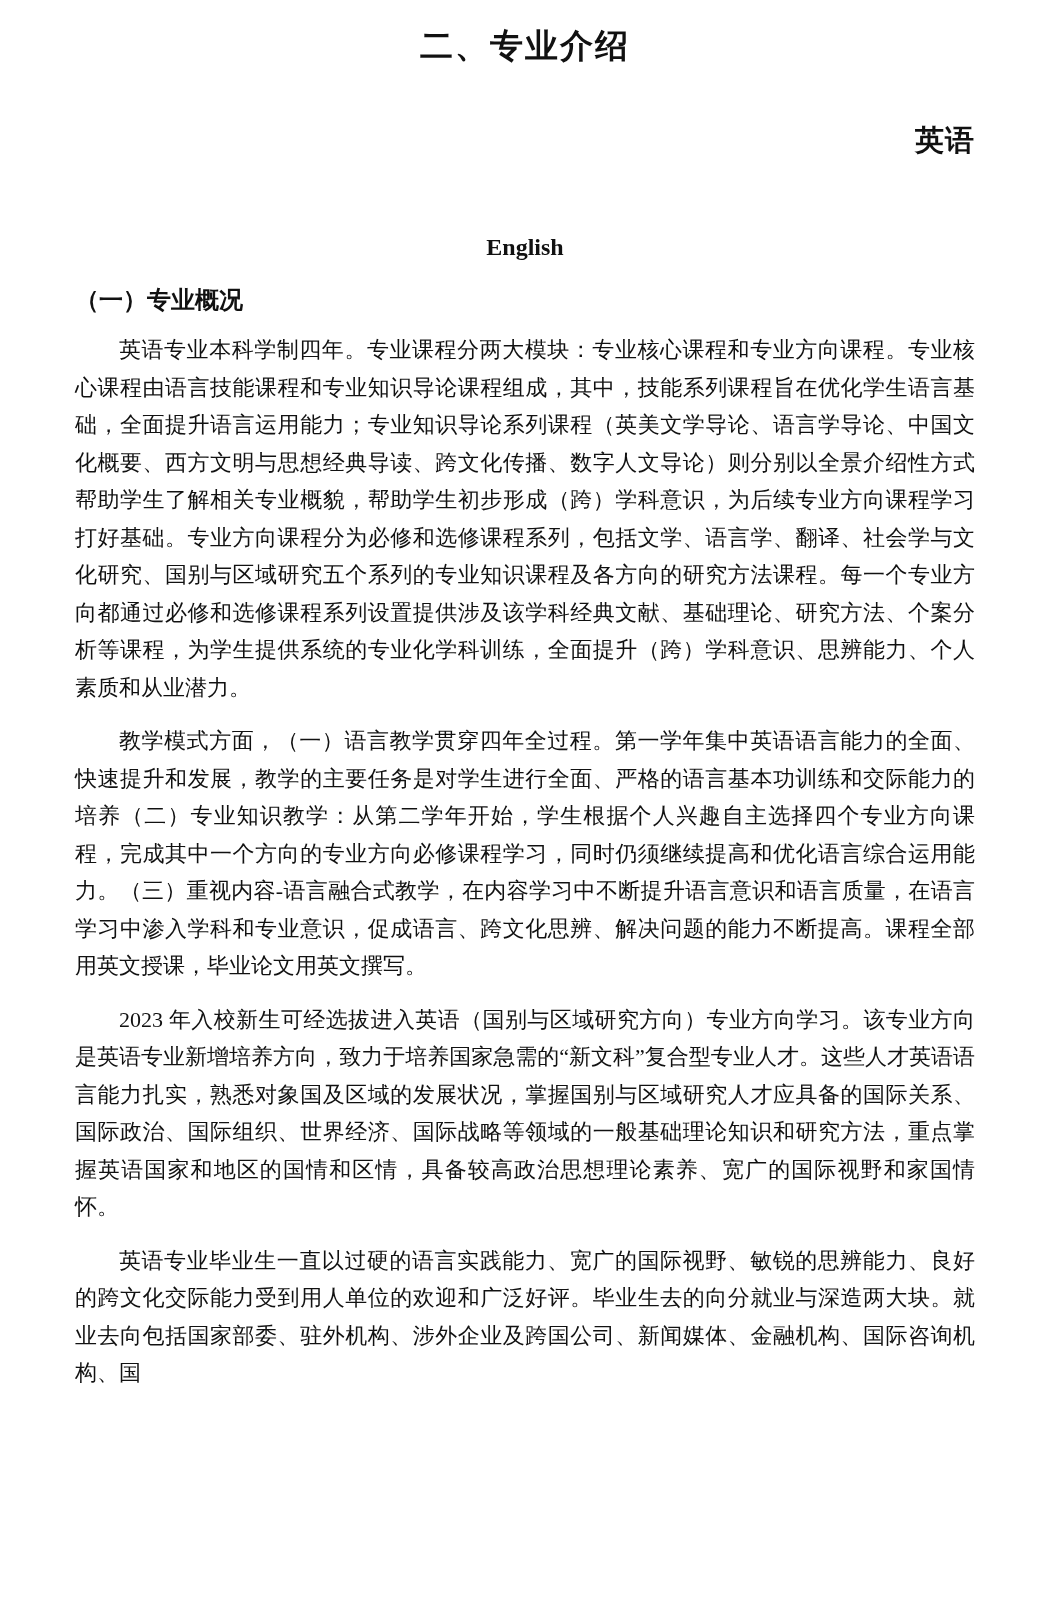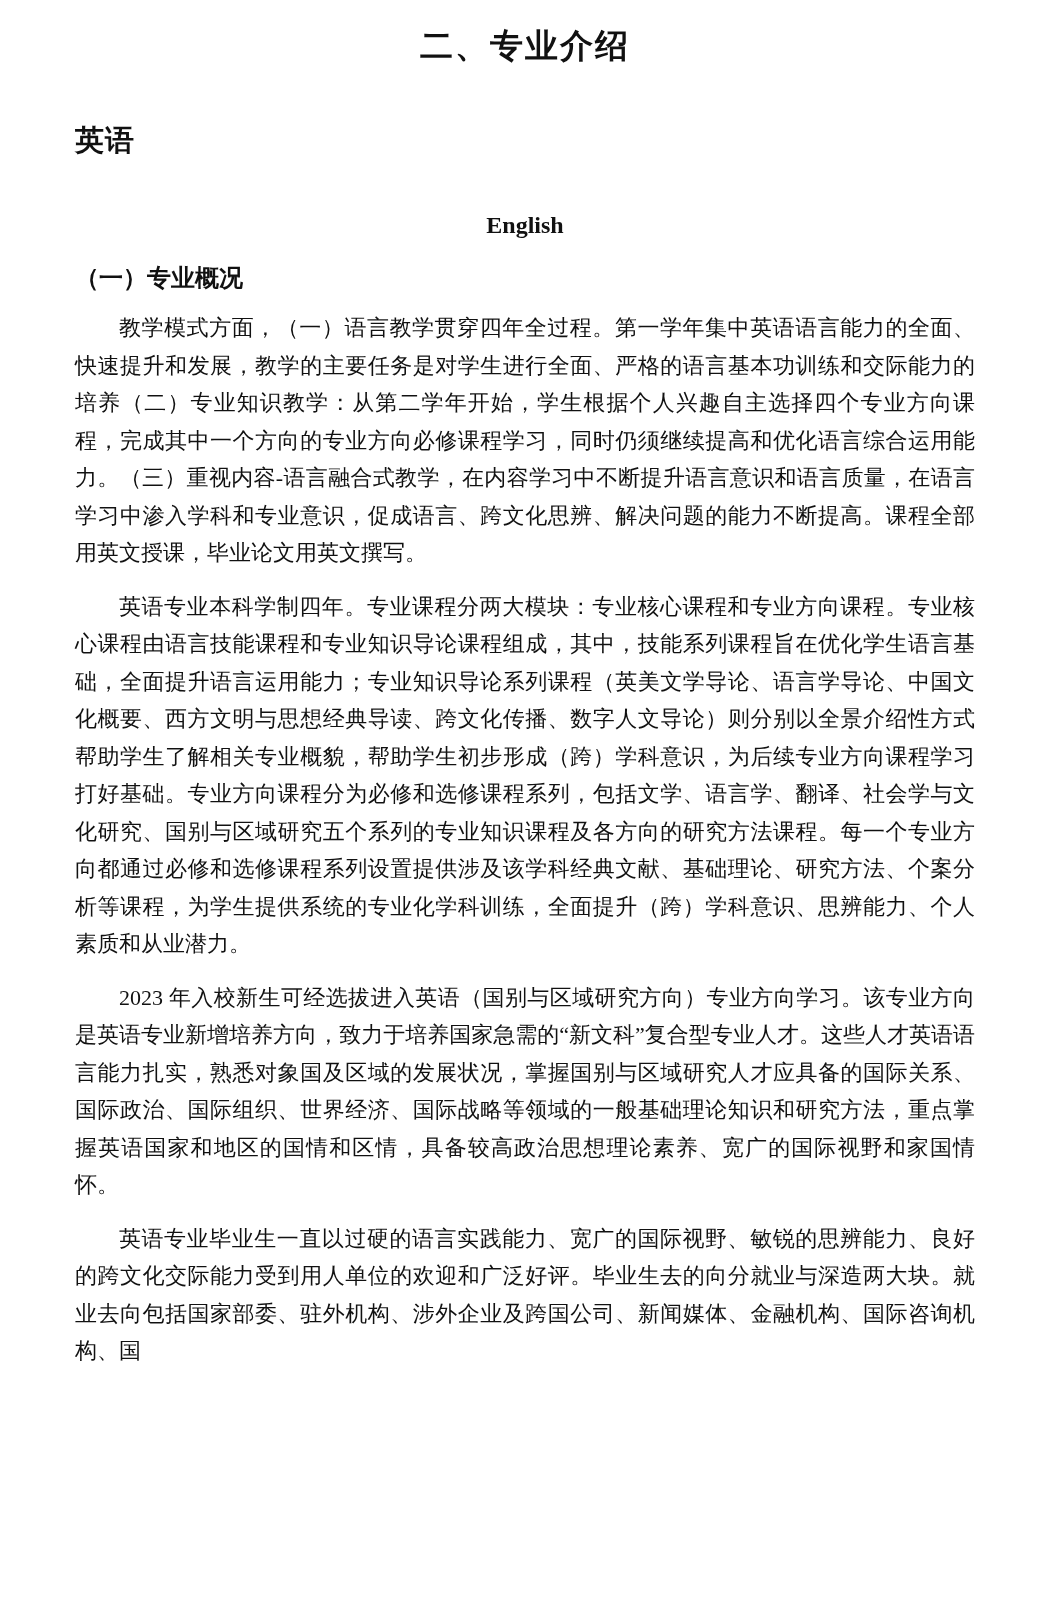--- a/index.html
+++ b/index.html
@@ -25,31 +25,31 @@
     font-size: 33px;
     line-height: 41px;
     text-align: center;
     letter-spacing: 2px;
   }
   .major-zh {
     font-family: "Liberation Sans", "DejaVu Sans", sans-serif;
     font-weight: bold;
     font-size: 29px;
     line-height: 36px;
-    text-align: left;
+    text-align: right;
     margin-top: 56px;
     letter-spacing: 1px;
   }
   .major-en {
     font-family: "Liberation Serif", "DejaVu Serif", serif;
     font-weight: bold;
     font-size: 24px;
     line-height: 30px;
     text-align: center;
-    margin-top: 52px;
+    margin-top: 74px;
   }
   .subsection {
     font-family: "Liberation Sans", "DejaVu Sans", sans-serif;
     font-weight: bold;
     font-size: 24px;
     line-height: 30px;
     text-align: left;
     margin-top: 23px;
   }
   .body-text p {
@@ -71,19 +71,19 @@
 
   <h1 class="section-title">二、专业介绍</h1>
 
   <h2 class="major-zh">英语</h2>
 
   <h3 class="major-en">English</h3>
 
   <h4 class="subsection">（一）专业概况</h4>
 
   <div class="body-text">
+    <p>英语专业本科学制四年。专业课程分两大模块：专业核心课程和专业方向课程。专业核心课程由语言技能课程和专业知识导论课程组成，其中，技能系列课程旨在优化学生语言基础，全面提升语言运用能力；专业知识导论系列课程（英美文学导论、语言学导论、中国文化概要、西方文明与思想经典导读、跨文化传播、数字人文导论）则分别以全景介绍性方式帮助学生了解相关专业概貌，帮助学生初步形成（跨）学科意识，为后续专业方向课程学习打好基础。专业方向课程分为必修和选修课程系列，包括文学、语言学、翻译、社会学与文化研究、国别与区域研究五个系列的专业知识课程及各方向的研究方法课程。每一个专业方向都通过必修和选修课程系列设置提供涉及该学科经典文献、基础理论、研究方法、个案分析等课程，为学生提供系统的专业化学科训练，全面提升（跨）学科意识、思辨能力、个人素质和从业潜力。</p>
     <p>教学模式方面，（一）语言教学贯穿四年全过程。第一学年集中英语语言能力的全面、快速提升和发展，教学的主要任务是对学生进行全面、严格的语言基本功训练和交际能力的培养（二）专业知识教学：从第二学年开始，学生根据个人兴趣自主选择四个专业方向课程，完成其中一个方向的专业方向必修课程学习，同时仍须继续提高和优化语言综合运用能力。（三）重视内容-语言融合式教学，在内容学习中不断提升语言意识和语言质量，在语言学习中渗入学科和专业意识，促成语言、跨文化思辨、解决问题的能力不断提高。课程全部用英文授课，毕业论文用英文撰写。</p>
-    <p>英语专业本科学制四年。专业课程分两大模块：专业核心课程和专业方向课程。专业核心课程由语言技能课程和专业知识导论课程组成，其中，技能系列课程旨在优化学生语言基础，全面提升语言运用能力；专业知识导论系列课程（英美文学导论、语言学导论、中国文化概要、西方文明与思想经典导读、跨文化传播、数字人文导论）则分别以全景介绍性方式帮助学生了解相关专业概貌，帮助学生初步形成（跨）学科意识，为后续专业方向课程学习打好基础。专业方向课程分为必修和选修课程系列，包括文学、语言学、翻译、社会学与文化研究、国别与区域研究五个系列的专业知识课程及各方向的研究方法课程。每一个专业方向都通过必修和选修课程系列设置提供涉及该学科经典文献、基础理论、研究方法、个案分析等课程，为学生提供系统的专业化学科训练，全面提升（跨）学科意识、思辨能力、个人素质和从业潜力。</p>
     <p>2023 年入校新生可经选拔进入英语（国别与区域研究方向）专业方向学习。该专业方向是英语专业新增培养方向，致力于培养国家急需的“新文科”复合型专业人才。这些人才英语语言能力扎实，熟悉对象国及区域的发展状况，掌握国别与区域研究人才应具备的国际关系、国际政治、国际组织、世界经济、国际战略等领域的一般基础理论知识和研究方法，重点掌握英语国家和地区的国情和区情，具备较高政治思想理论素养、宽广的国际视野和家国情怀。</p>
     <p>英语专业毕业生一直以过硬的语言实践能力、宽广的国际视野、敏锐的思辨能力、良好的跨文化交际能力受到用人单位的欢迎和广泛好评。毕业生去的向分就业与深造两大块。就业去向包括国家部委、驻外机构、涉外企业及跨国公司、新闻媒体、金融机构、国际咨询机构、国</p>
   </div>
 
 </div>
 
 </body></html>

